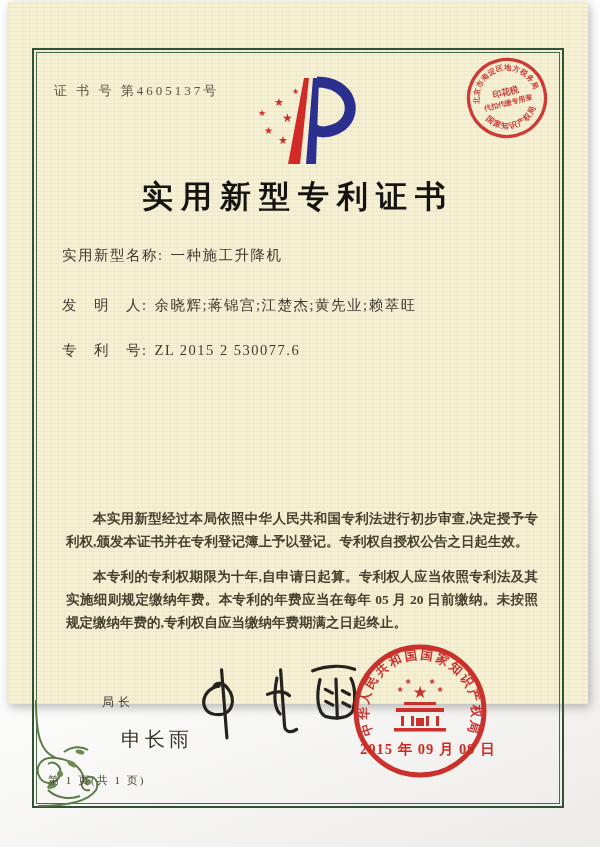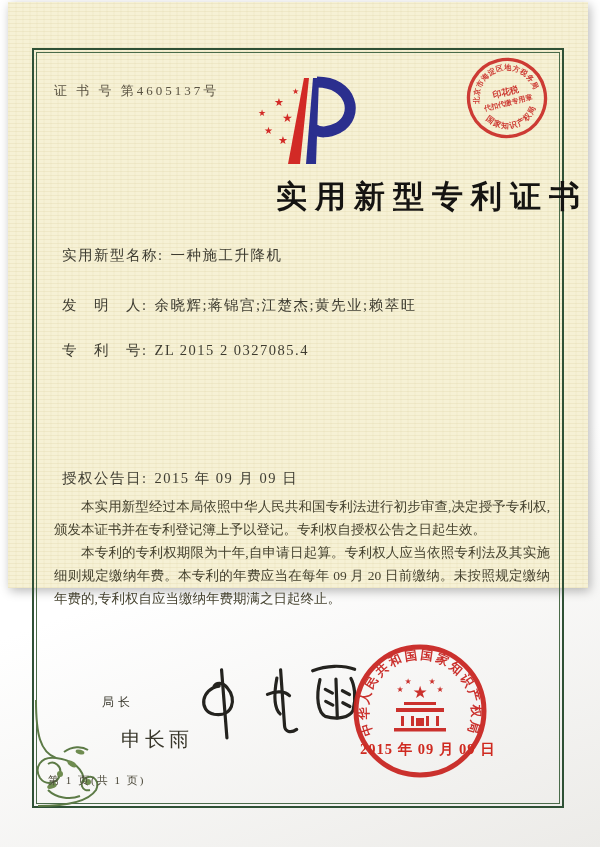--- a/index.html
+++ b/index.html
@@ -2,21 +2,21 @@
 <html><head>
 <meta charset="utf-8">
 <style>
   html,body{margin:0;padding:0;}
   body{
     width:600px;height:847px;position:relative;overflow:hidden;
     background:linear-gradient(160deg,#ffffff 60%,#ecebe8 100%);
     font-family:"Liberation Serif","DejaVu Serif",serif;
   }
   .paper{
-    position:absolute;left:8px;top:2px;width:580px;height:586px;
+    position:absolute;left:8px;top:2px;width:580px;height:702px;
     background:
       repeating-linear-gradient(0deg, rgba(197,182,120,0.15) 0 1px, rgba(0,0,0,0) 1px 4px),
       repeating-linear-gradient(90deg, rgba(214,199,145,0.08) 0 2px, rgba(0,0,0,0) 2px 7px),
       #f6f1d5;
     box-shadow:2px 3px 10px rgba(0,0,0,0.28);
   }
   .frame{
     position:absolute;left:24px;top:46px;width:532px;height:760px;
     border:2px solid #2f5136;box-sizing:border-box;
   }
@@ -24,33 +24,33 @@
     content:"";position:absolute;left:2px;top:2px;right:2px;bottom:2px;
     border:1px solid #4a6b4a;
   }
   .cert-number{
     position:absolute;left:46px;top:80px;font-size:13px;letter-spacing:3px;
     color:#5a5342;white-space:nowrap;
   }
   .logo{position:absolute;left:238px;top:70px;}
   .tax-seal{position:absolute;left:447px;top:44px;transform:rotate(-14deg);opacity:0.88;}
   .title{
-    position:absolute;left:0;top:174px;width:100%;text-align:right;
+    position:absolute;left:0;top:174px;width:100%;text-align:center;
     font-size:31px;font-weight:bold;letter-spacing:8px;color:#151412;white-space:nowrap;
   }
   .field-row{
     position:absolute;left:54px;font-size:14.5px;color:#3e3c31;
     letter-spacing:1.5px;white-space:nowrap;
   }
   .field-row .value{margin-left:7px;}
   .body-text{
     position:absolute;left:46px;top:493px;width:496px;
     font-size:13.5px;line-height:23px;color:#45422f;text-align:justify;
   }
-  .body-text p{margin:0;text-indent:2em;}
+  .body-text p{margin:12px;text-indent:2em;font-weight:bold;}
   .signer-title{position:absolute;left:94px;top:692px;font-size:12px;letter-spacing:4px;color:#3a382c;font-family:Liberation Serif, serif;}
   .signer-name{position:absolute;left:113px;top:724px;font-size:20px;letter-spacing:4px;color:#3a382c;}
   .signature{position:absolute;left:178px;top:652px;transform:rotate(-2deg);}
   .main-seal{position:absolute;left:337px;top:634px;opacity:0.93;}
   .seal-date{
     position:absolute;left:352px;top:738px;font-size:14.5px;font-weight:600;
     color:#cf2a20;letter-spacing:1px;white-space:nowrap;
   }
   .footer-page{
     position:absolute;left:0;top:771px;width:100%;text-align:left;
@@ -97,29 +97,26 @@
 
   <div class="title">实用新型专利证书</div>
 
   <div class="field-row" style="top:294px">
     <span>发　明　人:</span><span class="value">余晓辉;蒋锦宫;江楚杰;黄先业;赖萃旺</span>
   </div>
   <div class="field-row" style="top:244px">
     <span>实用新型名称:</span><span class="value">一种施工升降机</span>
   </div>
   <div class="field-row" style="top:339px">
-    <span>专　利　号:</span><span class="value">ZL 2015 2 0327085.4</span>
-  </div>
-  <div class="field-row" style="top:467px">
-    <span>授权公告日:</span><span class="value">2015 年 09 月 09 日</span>
+    <span>专　利　号:</span><span class="value">ZL 2015 2 530077.6</span>
   </div>
 
   <div class="body-text">
     <p>本实用新型经过本局依照中华人民共和国专利法进行初步审查,决定授予专利权,颁发本证书并在专利登记簿上予以登记。专利权自授权公告之日起生效。</p>
-    <p>本专利的专利权期限为十年,自申请日起算。专利权人应当依照专利法及其实施细则规定缴纳年费。本专利的年费应当在每年 09 月 20 日前缴纳。未按照规定缴纳年费的,专利权自应当缴纳年费期满之日起终止。</p>
+    <p>本专利的专利权期限为十年,自申请日起算。专利权人应当依照专利法及其实施细则规定缴纳年费。本专利的年费应当在每年 05 月 20 日前缴纳。未按照规定缴纳年费的,专利权自应当缴纳年费期满之日起终止。</p>
   </div>
 
   <div class="signer-title">局长</div>
   <div class="signer-name">申长雨</div>
 
   <svg class="signature" width="185" height="112" viewBox="0 0 185 112">
     <g fill="none" stroke="#24231f" stroke-width="3.2" stroke-linecap="round" stroke-linejoin="round">
       <path d="M34,30 C16,32 12,54 28,58 C46,62 52,44 42,32 C38,26 31,26 29,30"></path>
       <path d="M37,14 L40,82"></path>
       <path d="M92,24 C88,42 88,54 94,60"></path>

